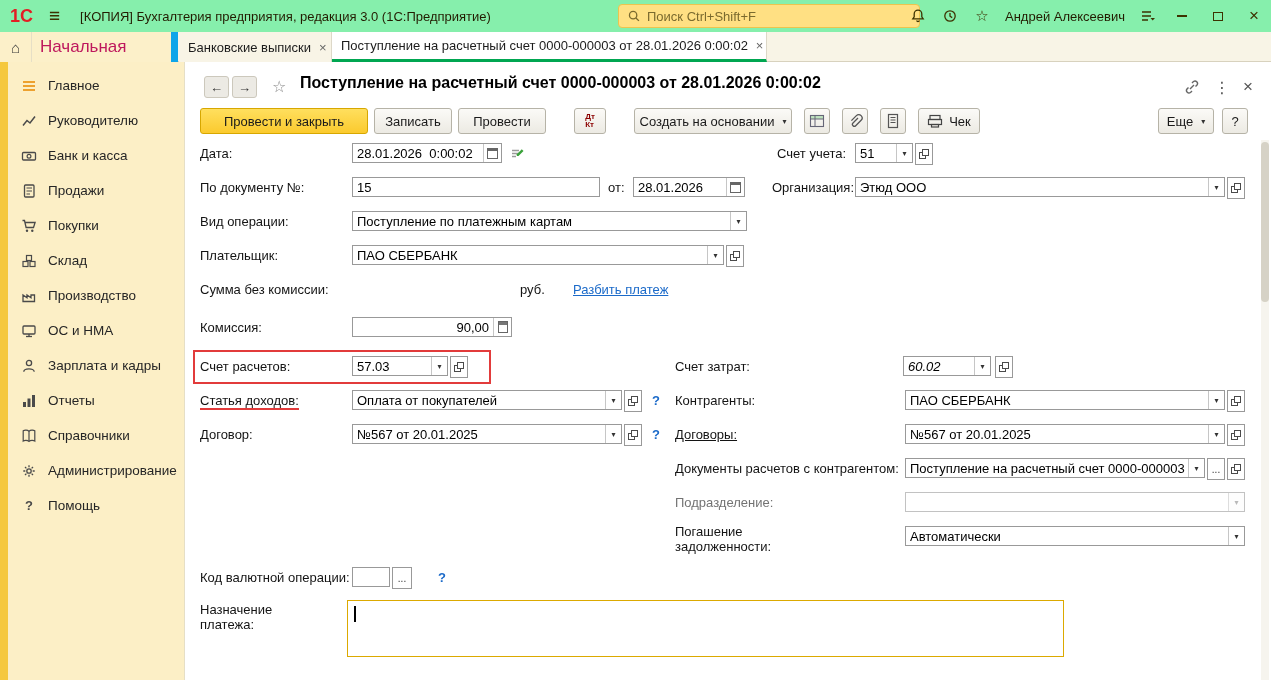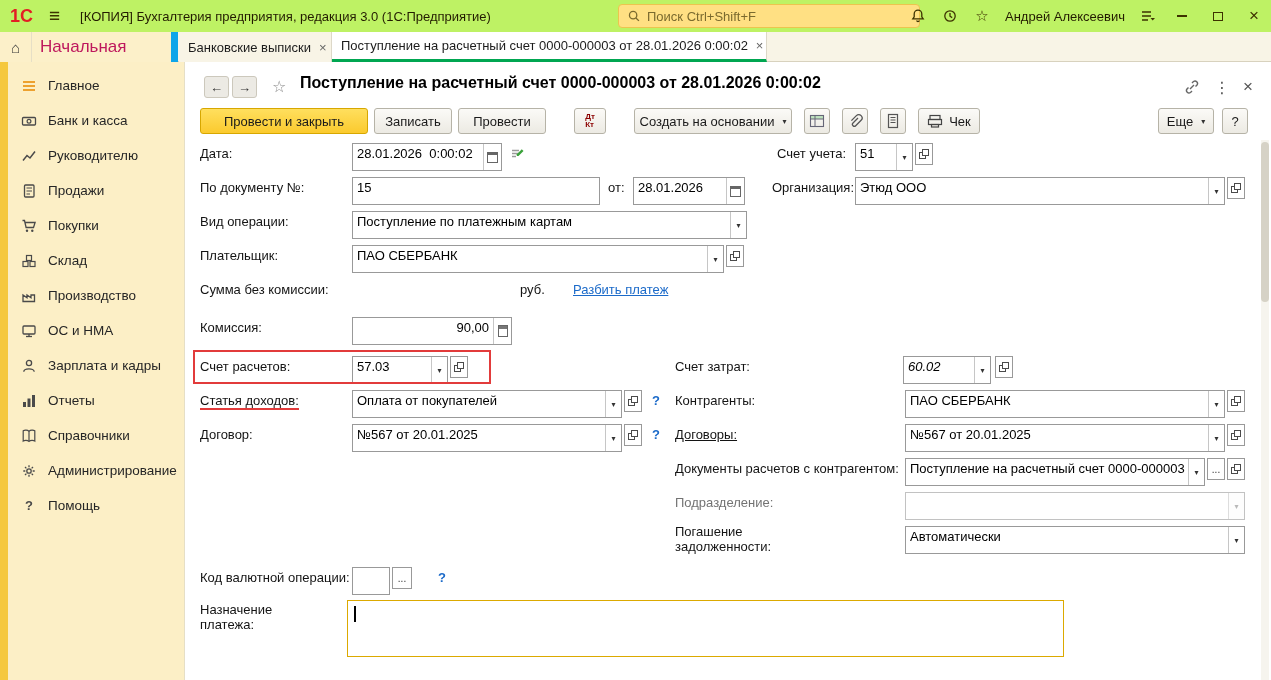--- a/index.html
+++ b/index.html
@@ -1,21 +1,21 @@
 <!DOCTYPE html>
 <html><head>
 <meta charset="utf-8">
 <style>
   html,body{margin:0;padding:0;background:#888;}
   *{box-sizing:border-box;font-family:"Liberation Sans","DejaVu Sans",sans-serif;}
   .screen{position:relative;width:1271px;height:680px;background:#fff;overflow:hidden;margin:0 auto;}
   .abs{position:absolute;}
 
   
-  .titlebar{position:absolute;left:0;top:0;width:1271px;height:32px;background:#bef264;display:flex;align-items:center;}
+  .titlebar{position:absolute;left:0;top:0;width:1271px;height:32px;background:#86efac;display:flex;align-items:center;}
   .logo1c{margin-left:10px;color:#e31e24;font-weight:bold;font-size:18px;line-height:32px;}
   .mainmenu{margin-left:16px;font-size:19px;color:#3d3200;line-height:30px;cursor:pointer;}
   .apptitle{margin-left:20px;font-size:13px;color:#231c00;white-space:nowrap;}
   .searchbox{position:absolute;left:618px;top:4px;width:302px;height:24px;background:#ffe083;border:1px solid #ecc44e;border-radius:4px;display:flex;align-items:center;padding:0 8px;gap:6px;color:#7a6a2e;font-size:13px;}
   .tb-right{position:absolute;right:6px;top:0;height:32px;display:flex;align-items:center;gap:14px;}
   .tb-ic{width:18px;height:18px;display:flex;align-items:center;justify-content:center;cursor:pointer;}
   .username{font-size:13px;color:#231c00;white-space:nowrap;cursor:pointer;}
   .win-ic{width:22px;height:22px;display:flex;align-items:center;justify-content:center;cursor:pointer;color:#3d3200;}
   .win-min-bar{width:10px;height:2px;background:#3d3200;}
   .win-max-box{width:10px;height:9px;border:1.5px solid #3d3200;}
@@ -49,21 +49,21 @@
   .btn{position:absolute;top:108px;height:26px;display:flex;align-items:center;justify-content:center;gap:6px;font-size:13px;color:#1a1a1a;background:linear-gradient(#fbfaf7,#eceae3);border:1px solid #b6b3a7;border-radius:3px;cursor:pointer;white-space:nowrap;}
   .btn.primary{background:linear-gradient(#ffdf5e,#fbca2e);border-color:#d7a700;}
   .btn .dda{font-size:8px;color:#333;margin-left:2px;}
   .dtkt-btn{display:flex;flex-direction:column;font-size:8px;line-height:8px;color:#8b0000;font-weight:bold;}
 
   
   .lbl{position:absolute;font-size:13px;color:#141414;line-height:22px;white-space:nowrap;}
   .lbl.g{color:#737373;}
   .lbl.two{line-height:15px;white-space:normal;}
   .redu{border-bottom:2px solid #e23b3b;padding-bottom:0px;}
-  .fldbox{position:absolute;height:28px;display:flex;align-items:stretch;border:1px solid #999;background:#fff;}
+  .fldbox{position:absolute;height:20px;display:flex;align-items:stretch;border:1px solid #999;background:#fff;}
   .fldbox.dis{border-color:#c2c2c2;}
   .val{flex:1;font-size:13px;line-height:20px;padding:0 4px;overflow:hidden;white-space:pre;color:#000;}
   .val.num{text-align:right;}
   .dd{width:16px;display:flex;align-items:center;justify-content:center;border-left:1px solid #c6c6c6;font-size:8px;color:#333;background:#fff;cursor:pointer;}
   .dis .dd{color:#b9b9b9;border-left-color:#ddd;background:#fdfdfd;}
   .iconseg{width:18px;display:flex;align-items:center;justify-content:center;border-left:1px solid #c6c6c6;background:#fff;cursor:pointer;}
   .sqbtn{position:absolute;width:18px;height:22px;border:1px solid #999;background:#fff;display:flex;align-items:center;justify-content:center;font-size:10px;color:#333;cursor:pointer;}
   .open-g{position:relative;width:10px;height:10px;}
   .open-g::before{content:"";position:absolute;left:0;bottom:0;width:5px;height:5px;border:1px solid #4a4a4a;background:#fff;}
   .open-g::after{content:"";position:absolute;right:0;top:0;width:5px;height:5px;border:1px solid #4a4a4a;background:#fff;}
@@ -147,33 +147,33 @@
             <rect x="2" y="3" width="12" height="2" fill="#eda12f"></rect>
             <rect x="2" y="7" width="12" height="2" fill="#eda12f"></rect>
             <rect x="2" y="11" width="12" height="2" fill="#eda12f"></rect>
           </svg>
         </span>
       <span>Главное</span>
     </div>
     <div class="s-item">
       <span class="s-ic">
           <svg width="16" height="16" viewBox="0 0 16 16">
+            <polyline points="2,12.5 6,7.5 9,10 14,3.5" fill="none" stroke="#4a4a4a" stroke-width="1.5"></polyline>
+          </svg>
+        </span>
+      <span>Руководителю</span>
+    </div>
+    <div class="s-item">
+      <span class="s-ic">
+          <svg width="16" height="16" viewBox="0 0 16 16">
             <rect x="1.5" y="4.5" width="13" height="7.5" rx="1" fill="none" stroke="#4a4a4a" stroke-width="1.3"></rect>
             <circle cx="8" cy="8.2" r="1.9" fill="none" stroke="#4a4a4a" stroke-width="1.2"></circle>
           </svg>
         </span>
       <span>Банк и касса</span>
-    </div>
-    <div class="s-item">
-      <span class="s-ic">
-          <svg width="16" height="16" viewBox="0 0 16 16">
-            <polyline points="2,12.5 6,7.5 9,10 14,3.5" fill="none" stroke="#4a4a4a" stroke-width="1.5"></polyline>
-          </svg>
-        </span>
-      <span>Руководителю</span>
     </div>
     <div class="s-item">
       <span class="s-ic">
           <svg width="16" height="16" viewBox="0 0 16 16">
             <rect x="3.5" y="2" width="9.5" height="12" rx="1" fill="none" stroke="#4a4a4a" stroke-width="1.3"></rect>
             <line x1="5.5" y1="5" x2="11" y2="5" stroke="#4a4a4a"></line>
             <line x1="5.5" y1="8" x2="11" y2="8" stroke="#4a4a4a"></line>
             <line x1="5.5" y1="11" x2="9" y2="11" stroke="#4a4a4a"></line>
           </svg>
         </span>

